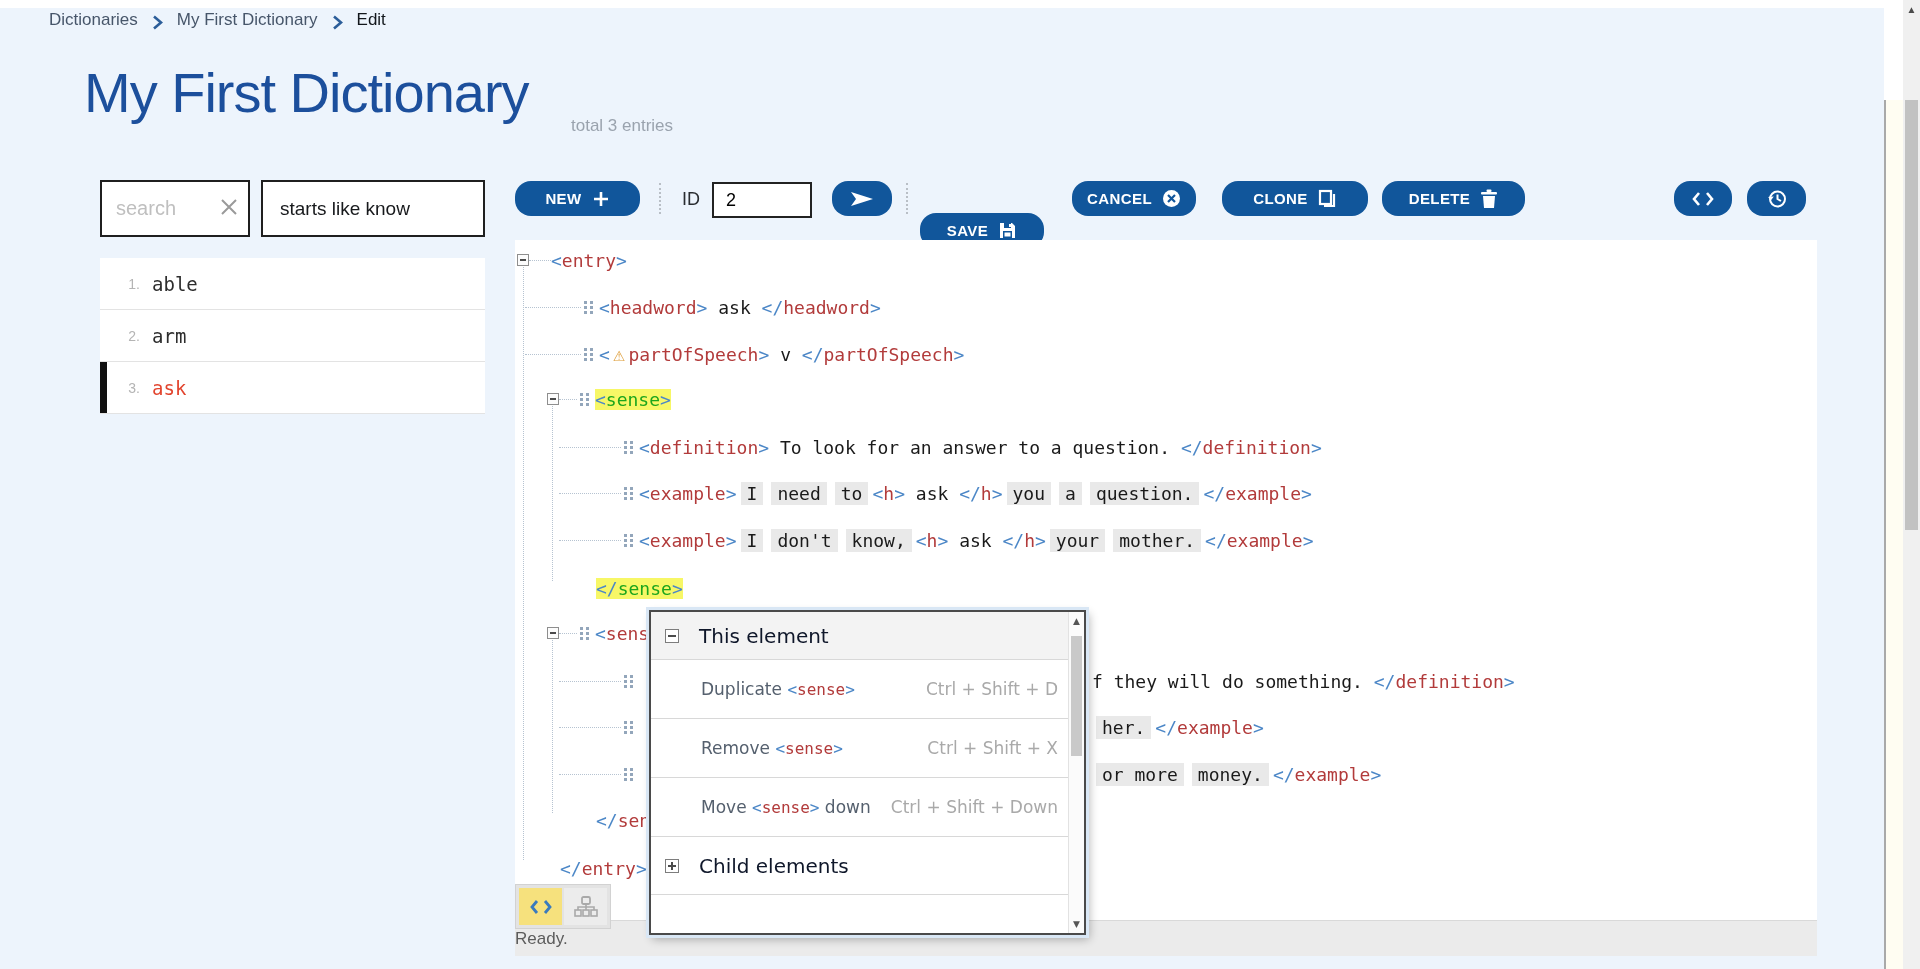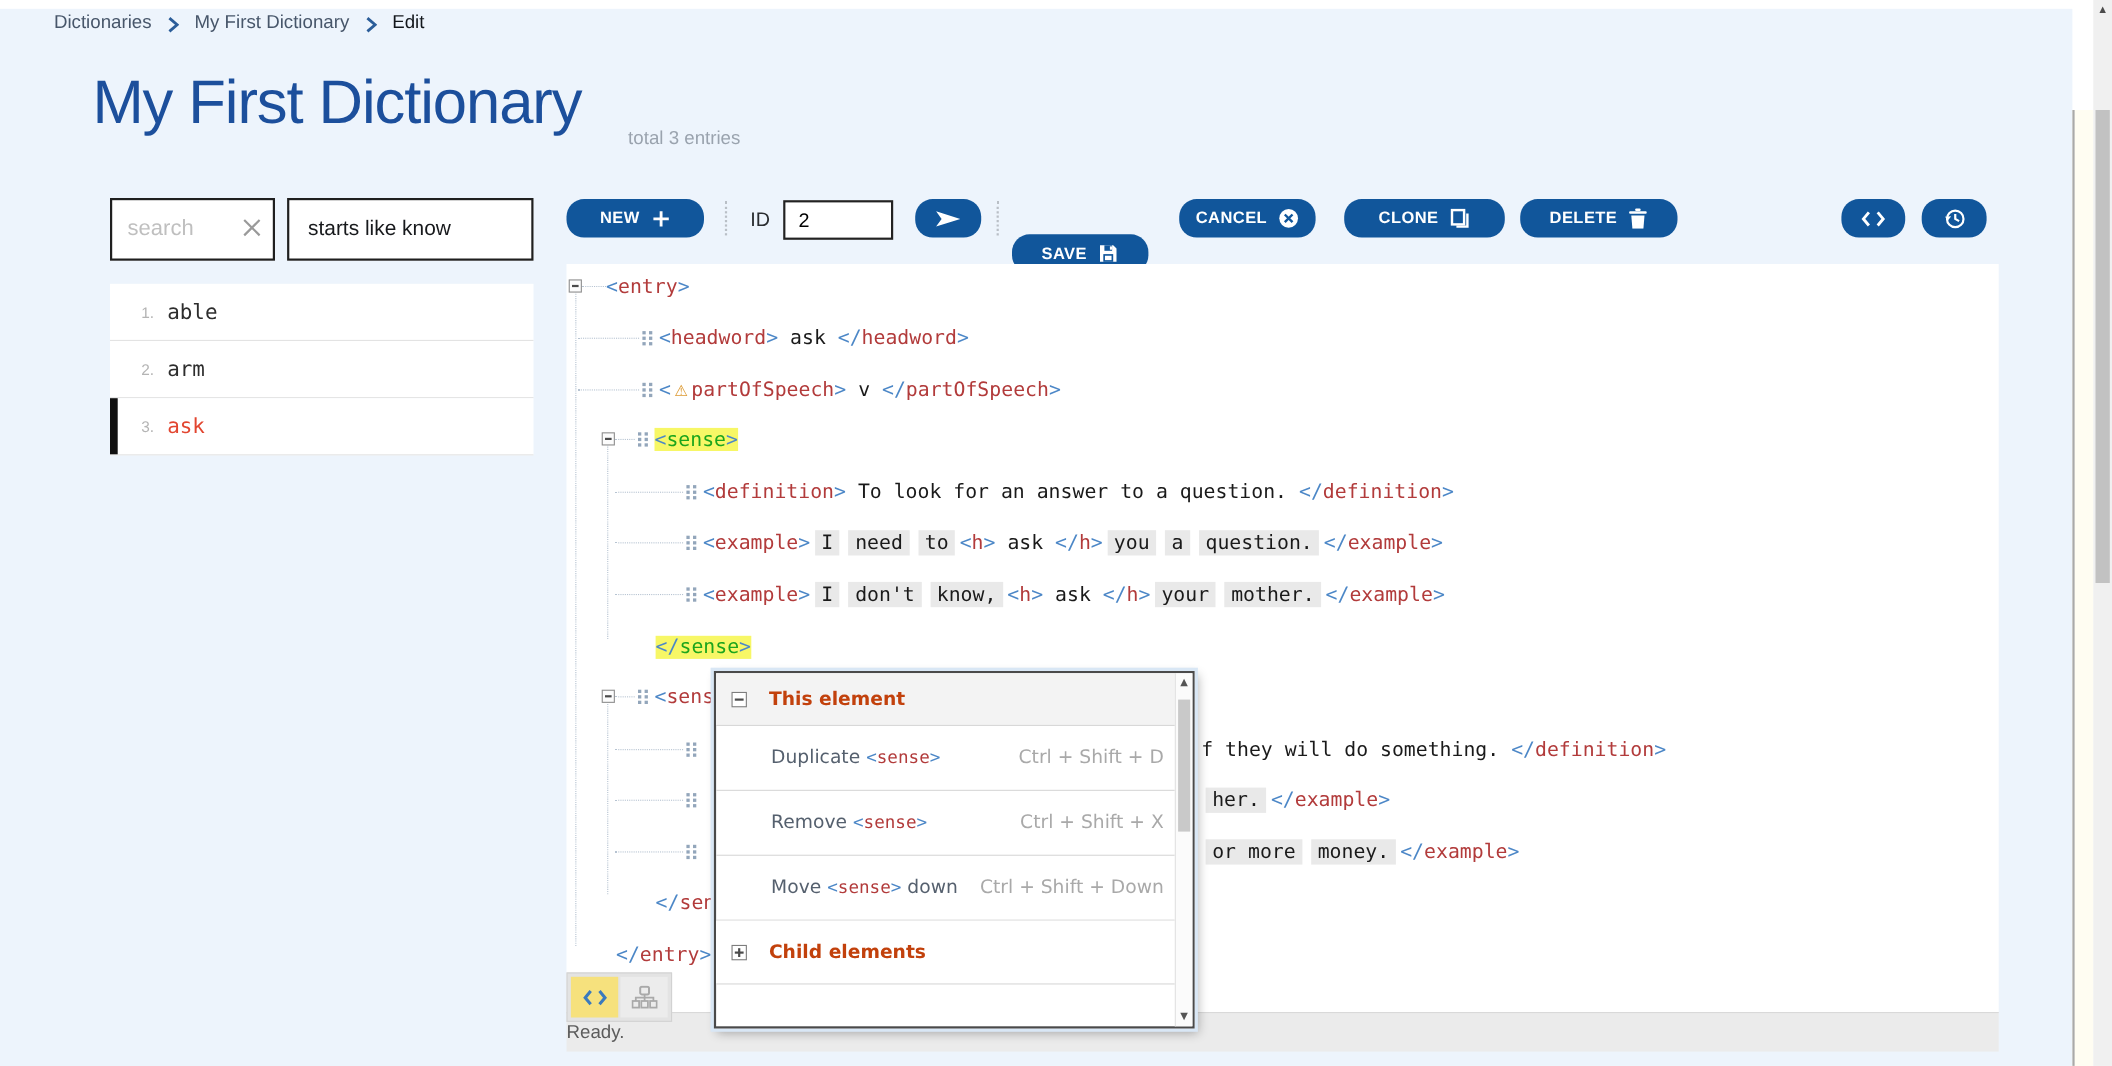--- a/index.html
+++ b/index.html
@@ -77,21 +77,21 @@
   
   .cmenu { position:absolute; left:649px; top:610px; width:437px; z-index:40; background:#fff;
            border:2px solid #4a4a4a; box-shadow:0 0 0 3px #d9e7f5, 3px 4px 9px rgba(0,0,0,.3);
            font-family:"DejaVu Sans", sans-serif; }
   .cmenu-inner { margin-right:16px; }
   .mrow { border-bottom:1px solid #d8d8d8; display:flex; align-items:center; }
   .mrow.header { height:48px; background:#f3f3f3; padding-left:14px; gap:20px; cursor:pointer; }
   .mrow.header.h2 { height:58px; background:#fff; }
   .mrow.item { height:59px; padding:0 10px 0 50px; justify-content:space-between; cursor:pointer; color:#55606e; font-size:17px; }
   .mrow.spacer { height:38px; border-bottom:none; }
-  .mhead-label { font-weight:bold; font-size:17px; color:#c2410c; }
+  .mhead-label { font-weight:normal; font-size:20px; color:#0f172a; }
   .mshort { color:#a9a9a9; font-size:17px; }
   .mtag { font-family:"DejaVu Sans Mono",monospace; font-size:16px; }
   .mbox { width:14px; height:14px; border:1px solid #7d7d7d; background:#fff; position:relative; flex:none; }
   .mbox::before { content:""; position:absolute; left:2px; right:2px; top:5px; height:2px; background:#4b4b4b; }
   .mbox.plus::after { content:""; position:absolute; top:2px; bottom:2px; left:5px; width:2px; background:#4b4b4b; }
   .mscroll { position:absolute; right:0; top:0; bottom:0; width:16px; background:#fbfbfb; border-left:1px solid #e2e2e2; }
   .mscroll .thumb { position:absolute; left:2px; right:2px; top:24px; height:120px; background:#c9c9c9; }
   .marrow { position:absolute; left:0; right:0; text-align:center; font-size:9px; color:#555; cursor:pointer; }
 
   

